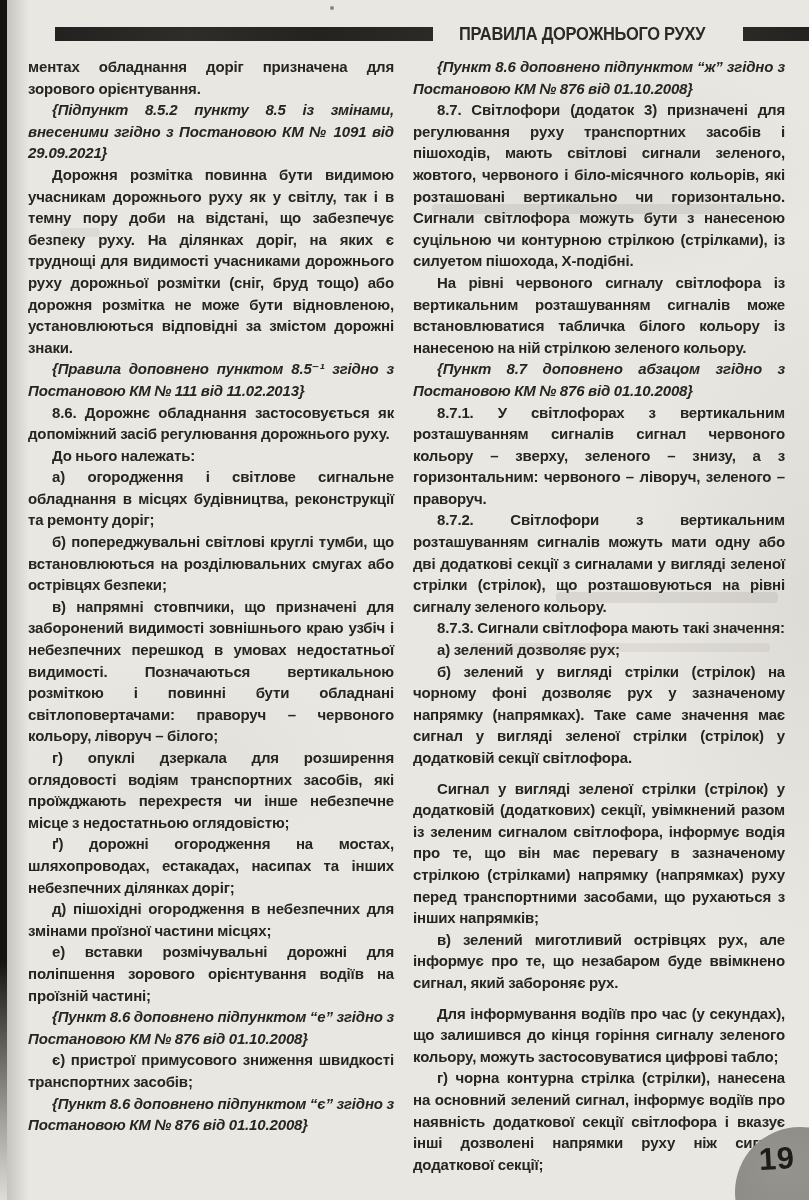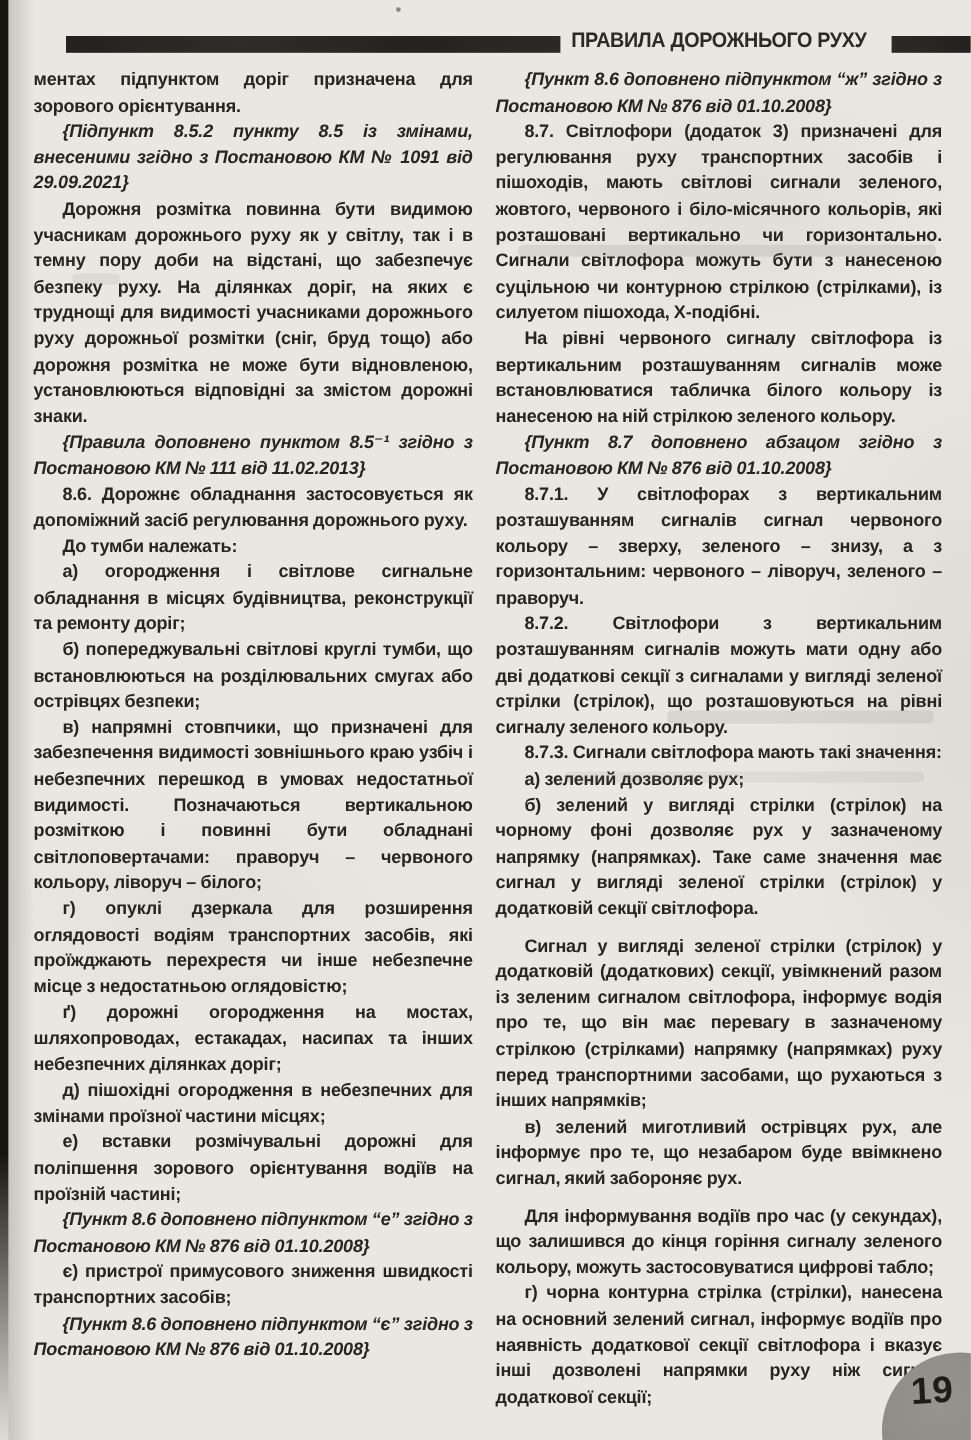--- a/index.html
+++ b/index.html
@@ -27,21 +27,21 @@
     position:absolute;left:0;top:0;width:7px;height:100%;
     background:linear-gradient(180deg,var(--binding) 0%,var(--binding) 80%,rgba(22,20,15,0.35) 93%,rgba(22,20,15,0.05) 100%);
   }
   .binding-shadow{
     position:absolute;left:7px;top:0;width:22px;height:100%;
     background:linear-gradient(90deg,rgba(40,38,30,0.18),transparent);
     pointer-events:none;
   }
   .page-header{
     position:absolute;top:24px;left:55px;right:0;
-    display:flex;align-items:flex-end;gap:9px;height:20px;
+    display:flex;align-items:center;gap:26px;height:20px;
   }
   .header-bar-left{
     flex:1 1 auto;height:14px;
     background:linear-gradient(90deg,#232220 0%,#2e2d29 35%,#242320 70%,#2b2a26 100%);
   }
   .header-title{
     flex:0 0 auto;
     font-size:17.5px;font-weight:700;letter-spacing:-0.3px;
     color:#2b2a26;white-space:nowrap;
     transform:scaleX(0.94);transform-origin:left center;
@@ -94,29 +94,29 @@
 <div class="corner-speck"></div>
 
 <div class="page-header">
   <div class="header-bar-left"></div>
   <div class="header-title">ПРАВИЛА ДОРОЖНЬОГО РУХУ</div>
   <div class="header-bar-right"></div>
 </div>
 
 <div class="columns">
   <div class="col left">
-      <p class="para body no-indent">ментах підпунктом доріг призначена для зорового орієнтування.</p>
+      <p class="para body no-indent">ментах обладнання доріг призначена для зорового орієнтування.</p>
       <p class="para amendment">{Підпункт 8.5.2 пункту 8.5 із змінами, внесеними згідно з Постановою КМ № 1091 від 29.09.2021}</p>
       <p class="para body">Дорожня розмітка повинна бути видимою учасникам дорожнього руху як у світлу, так і в темну пору доби на відстані, що забезпечує безпеку руху. На ділянках доріг, на яких є труднощі для видимості учасниками дорожнього руху дорожньої розмітки (сніг, бруд тощо) або дорожня розмітка не може бути відновленою, установлюються відповідні за змістом дорожні знаки.</p>
       <p class="para amendment">{Правила доповнено пунктом 8.5⁻¹ згідно з Постановою КМ № 111 від 11.02.2013}</p>
       <p class="para body">8.6. Дорожнє обладнання застосовується як допоміжний засіб регулювання дорожнього руху.</p>
-      <p class="para body">До тумби належать:</p>
+      <p class="para body">До нього належать:</p>
       <p class="para body">а) огородження і світлове сигнальне обладнання в місцях будівництва, реконструкції та ремонту доріг;</p>
       <p class="para body">б) попереджувальні світлові круглі тумби, що встановлюються на розділювальних смугах або острівцях безпеки;</p>
-      <p class="para body">в) напрямні стовпчики, що призначені для забезпечення видимості зовнішнього краю узбіч і небезпечних перешкод в умовах недостатньої видимості. Позначаються вертикальною розміткою і повинні бути обладнані світлоповертачами: праворуч – червоного кольору, ліворуч – білого;</p>
+      <p class="para body">в) напрямні стовпчики, що призначені для заборонений видимості зовнішнього краю узбіч і небезпечних перешкод в умовах недостатньої видимості. Позначаються вертикальною розміткою і повинні бути обладнані світлоповертачами: праворуч – червоного кольору, ліворуч – білого;</p>
       <p class="para body">г) опуклі дзеркала для розширення оглядовості водіям транспортних засобів, які проїжджають перехрестя чи інше небезпечне місце з недостатньою оглядовістю;</p>
       <p class="para body">ґ) дорожні огородження на мостах, шляхопроводах, естакадах, насипах та інших небезпечних ділянках доріг;</p>
       <p class="para body">д) пішохідні огородження в небезпечних для змінами проїзної частини місцях;</p>
       <p class="para body">е) вставки розмічувальні дорожні для поліпшення зорового орієнтування водіїв на проїзній частині;</p>
       <p class="para amendment">{Пункт 8.6 доповнено підпунктом “е” згідно з Постановою КМ № 876 від 01.10.2008}</p>
       <p class="para body">є) пристрої примусового зниження швидкості транспортних засобів;</p>
       <p class="para amendment">{Пункт 8.6 доповнено підпунктом “є” згідно з Постановою КМ № 876 від 01.10.2008}</p>
     </div>
   <div class="col right">
       <p class="para amendment">{Пункт 8.6 доповнено підпунктом “ж” згідно з Постановою КМ № 876 від 01.10.2008}</p>

